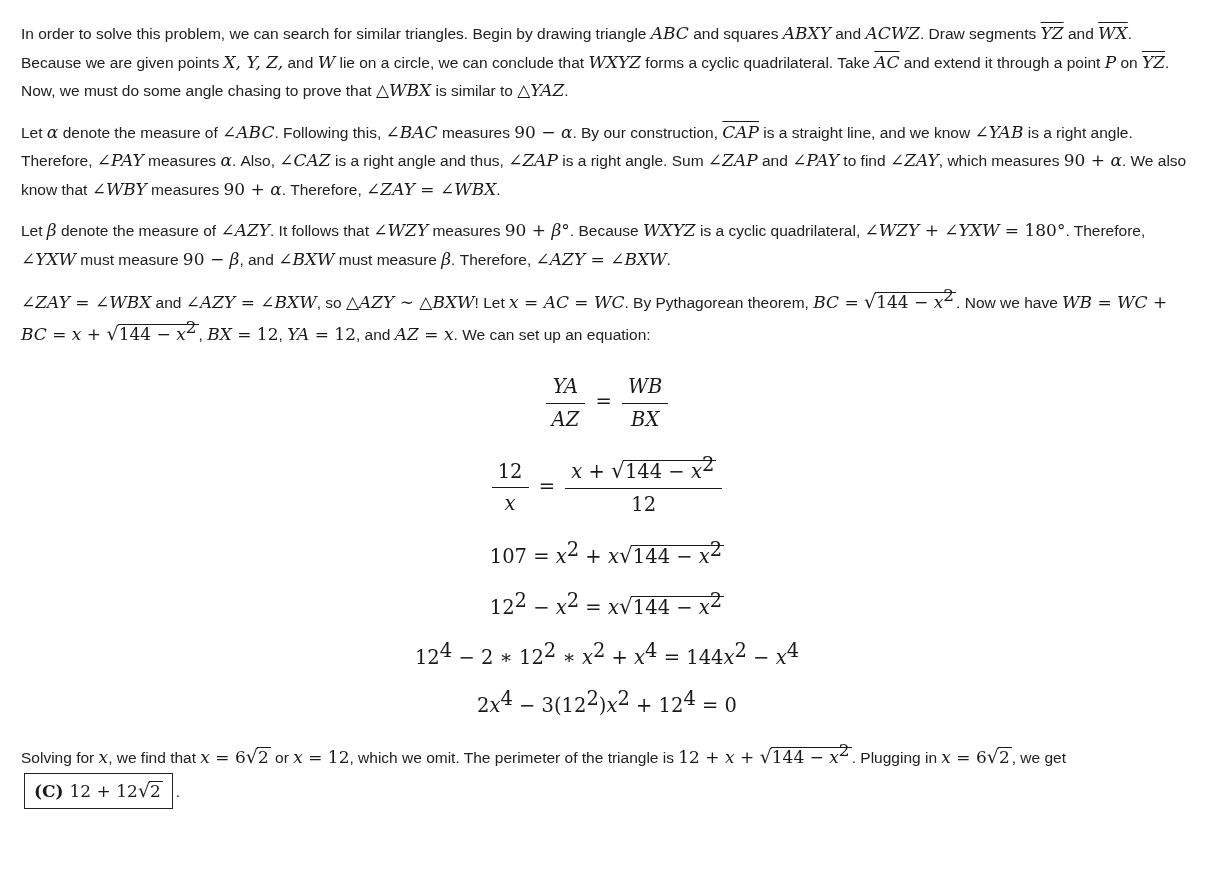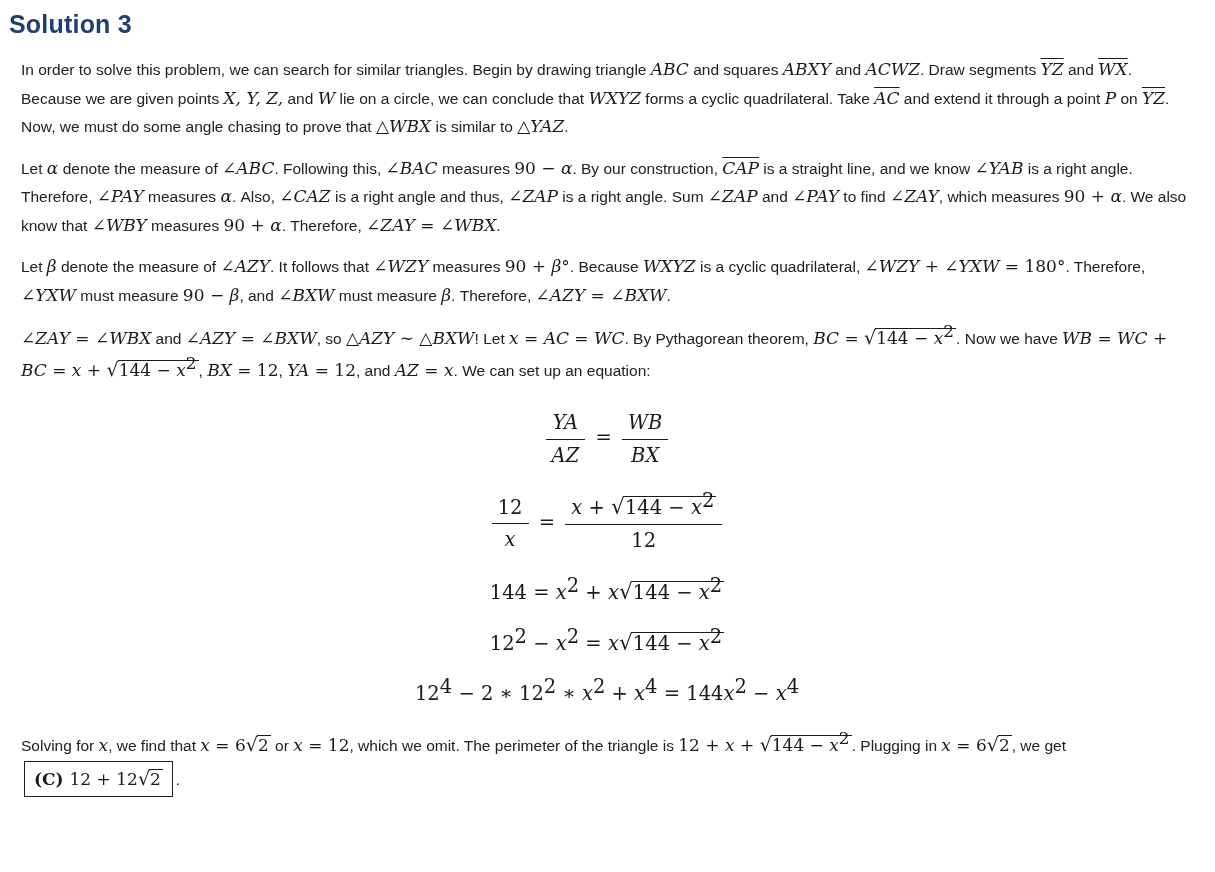--- a/index.html
+++ b/index.html
@@ -88,26 +88,26 @@
     border: 1.4px solid #222222;
     padding: 4px 9px 5px 9px;
     margin: 0 3px;
     line-height: 1.3;
   }
 </style>
 </head>
 <body>
 
 <div class="page">
-  <h1 class="title">Solution 3</h1>
   <div>
       <p class="para"><span class="t-run">In order to solve this problem, we can search for similar triangles. Begin by drawing triangle </span><span class="m-run">ABC</span><span class="t-run"> and squares </span><span class="m-run">ABXY</span><span class="t-run"> and </span><span class="m-run">ACWZ</span><span class="t-run">. Draw segments </span><span class="m-run overlined">YZ</span><span class="t-run"> and </span><span class="m-run overlined">WX</span><span class="t-run">. Because we are given points </span><span class="m-run">X, Y, Z,</span><span class="t-run"> and </span><span class="m-run">W</span><span class="t-run"> lie on a circle, we can conclude that </span><span class="m-run">WXYZ</span><span class="t-run"> forms a cyclic quadrilateral. Take </span><span class="m-run overlined">AC</span><span class="t-run"> and extend it through a point </span><span class="m-run">P</span><span class="t-run"> on </span><span class="m-run overlined">YZ</span><span class="t-run">. Now, we must do some angle chasing to prove that </span><span class="m-run">△WBX</span><span class="t-run"> is similar to </span><span class="m-run">△YAZ</span><span class="t-run">.</span></p>
       <p class="para"><span class="t-run">Let </span><span class="m-run">α</span><span class="t-run"> denote the measure of </span><span class="m-run">∠ABC</span><span class="t-run">. Following this, </span><span class="m-run">∠BAC</span><span class="t-run"> measures </span><span class="n-run">90 − </span><span class="m-run">α</span><span class="t-run">. By our construction, </span><span class="m-run overlined">CAP</span><span class="t-run"> is a straight line, and we know </span><span class="m-run">∠YAB</span><span class="t-run"> is a right angle. Therefore, </span><span class="m-run">∠PAY</span><span class="t-run"> measures </span><span class="m-run">α</span><span class="t-run">. Also, </span><span class="m-run">∠CAZ</span><span class="t-run"> is a right angle and thus, </span><span class="m-run">∠ZAP</span><span class="t-run"> is a right angle. Sum </span><span class="m-run">∠ZAP</span><span class="t-run"> and </span><span class="m-run">∠PAY</span><span class="t-run"> to find </span><span class="m-run">∠ZAY</span><span class="t-run">, which measures </span><span class="n-run">90 + </span><span class="m-run">α</span><span class="t-run">. We also know that </span><span class="m-run">∠WBY</span><span class="t-run"> measures </span><span class="n-run">90 + </span><span class="m-run">α</span><span class="t-run">. Therefore, </span><span class="m-run">∠ZAY = ∠WBX</span><span class="t-run">.</span></p>
       <p class="para"><span class="t-run">Let </span><span class="m-run">β</span><span class="t-run"> denote the measure of </span><span class="m-run">∠AZY</span><span class="t-run">. It follows that </span><span class="m-run">∠WZY</span><span class="t-run"> measures </span><span class="n-run">90 + </span><span class="m-run">β</span><span class="n-run">°</span><span class="t-run">. Because </span><span class="m-run">WXYZ</span><span class="t-run"> is a cyclic quadrilateral, </span><span class="m-run">∠WZY + ∠YXW</span><span class="n-run"> = 180°</span><span class="t-run">. Therefore, </span><span class="m-run">∠YXW</span><span class="t-run"> must measure </span><span class="n-run">90 − </span><span class="m-run">β</span><span class="t-run">, and </span><span class="m-run">∠BXW</span><span class="t-run"> must measure </span><span class="m-run">β</span><span class="t-run">. Therefore, </span><span class="m-run">∠AZY = ∠BXW</span><span class="t-run">.</span></p>
       <p class="para"><span class="m-run">∠ZAY = ∠WBX</span><span class="t-run"> and </span><span class="m-run">∠AZY = ∠BXW</span><span class="t-run">, so </span><span class="m-run">△AZY ∼ △BXW</span><span class="t-run">! Let </span><span class="m-run">x = AC = WC</span><span class="t-run">. By Pythagorean theorem, </span><span class="m-run">BC</span><span class="n-run"> = </span><span class="sqrt n-run"><span class="radical">√</span><span class="sqrt-arg"><span class="n-run">144 − </span><span class="m-run">x</span><sup class="n-run sup">2</sup></span></span><span class="t-run">. Now we have </span><span class="m-run">WB = WC + BC = x + </span><span class="sqrt n-run"><span class="radical">√</span><span class="sqrt-arg"><span class="n-run">144 − </span><span class="m-run">x</span><sup class="n-run sup">2</sup></span></span><span class="t-run">, </span><span class="m-run">BX</span><span class="n-run"> = 12</span><span class="t-run">, </span><span class="m-run">YA</span><span class="n-run"> = 12</span><span class="t-run">, and </span><span class="m-run">AZ = x</span><span class="t-run">. We can set up an equation:</span></p>
       <div class="eq"><span class="frac"><span class="fnum"><span class="m-run">YA</span></span><span class="fden"><span class="m-run">AZ</span></span></span><span class="n-run"> = </span><span class="frac"><span class="fnum"><span class="m-run">WB</span></span><span class="fden"><span class="m-run">BX</span></span></span></div>
       <div class="eq"><span class="frac"><span class="fnum"><span class="n-run">12</span></span><span class="fden"><span class="m-run">x</span></span></span><span class="n-run"> = </span><span class="frac"><span class="fnum"><span class="m-run">x</span><span class="n-run"> + </span><span class="sqrt n-run"><span class="radical">√</span><span class="sqrt-arg"><span class="n-run">144 − </span><span class="m-run">x</span><sup class="n-run sup">2</sup></span></span></span><span class="fden"><span class="n-run">12</span></span></span></div>
-      <div class="eq"><span class="n-run">144 = </span><span class="m-run">x</span><sup class="n-run sup">2</sup><span class="n-run"> + </span><span class="m-run">x</span><span class="sqrt n-run"><span class="radical">√</span><span class="sqrt-arg"><span class="n-run">144 − </span><span class="m-run">x</span><sup class="n-run sup">2</sup></span></span></div>
+      <div class="eq"><span class="n-run">107 = </span><span class="m-run">x</span><sup class="n-run sup">2</sup><span class="n-run"> + </span><span class="m-run">x</span><span class="sqrt n-run"><span class="radical">√</span><span class="sqrt-arg"><span class="n-run">144 − </span><span class="m-run">x</span><sup class="n-run sup">2</sup></span></span></div>
       <div class="eq"><span class="n-run">12</span><sup class="n-run sup">2</sup><span class="n-run"> − </span><span class="m-run">x</span><sup class="n-run sup">2</sup><span class="n-run"> = </span><span class="m-run">x</span><span class="sqrt n-run"><span class="radical">√</span><span class="sqrt-arg"><span class="n-run">144 − </span><span class="m-run">x</span><sup class="n-run sup">2</sup></span></span></div>
       <div class="eq"><span class="n-run">12</span><sup class="n-run sup">4</sup><span class="n-run"> − 2 ∗ 12</span><sup class="n-run sup">2</sup><span class="n-run"> ∗ </span><span class="m-run">x</span><sup class="n-run sup">2</sup><span class="n-run"> + </span><span class="m-run">x</span><sup class="n-run sup">4</sup><span class="n-run"> = 144</span><span class="m-run">x</span><sup class="n-run sup">2</sup><span class="n-run"> − </span><span class="m-run">x</span><sup class="n-run sup">4</sup></div>
+      <div class="eq"><span class="n-run">2</span><span class="m-run">x</span><sup class="n-run sup">4</sup><span class="n-run"> − 3(12</span><sup class="n-run sup">2</sup><span class="n-run">)</span><span class="m-run">x</span><sup class="n-run sup">2</sup><span class="n-run"> + 12</span><sup class="n-run sup">4</sup><span class="n-run"> = 0</span></div>
       <p class="para"><span class="t-run">Solving for </span><span class="m-run">x</span><span class="t-run">, we find that </span><span class="m-run">x</span><span class="n-run"> = 6</span><span class="sqrt n-run"><span class="radical">√</span><span class="sqrt-arg"><span class="n-run">2</span></span></span><span class="t-run"> or </span><span class="m-run">x</span><span class="n-run"> = 12</span><span class="t-run">, which we omit. The perimeter of the triangle is </span><span class="n-run">12 + </span><span class="m-run">x</span><span class="n-run"> + </span><span class="sqrt n-run"><span class="radical">√</span><span class="sqrt-arg"><span class="n-run">144 − </span><span class="m-run">x</span><sup class="n-run sup">2</sup></span></span><span class="t-run">. Plugging in </span><span class="m-run">x</span><span class="n-run"> = 6</span><span class="sqrt n-run"><span class="radical">√</span><span class="sqrt-arg"><span class="n-run">2</span></span></span><span class="t-run">, we get </span><span class="ansbox"><span class="b-run">(C) </span><span class="n-run">12 + 12</span><span class="sqrt n-run"><span class="radical">√</span><span class="sqrt-arg"><span class="n-run">2</span></span></span></span><span class="t-run">.</span></p>
     </div>
 </div>
 
 </body></html>

